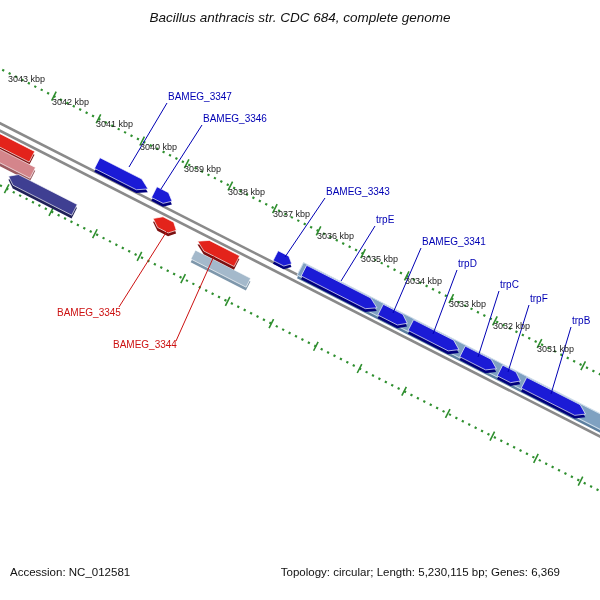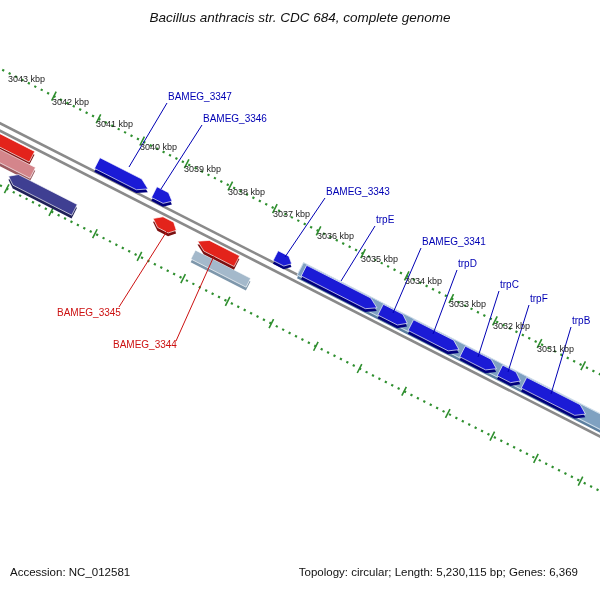--- a/index.html
+++ b/index.html
@@ -11,21 +11,21 @@
   .glabel{font-size:10px;}
   .glabel.blue{fill:#0000b4;}
   .glabel.red{fill:#cc1111;}
   .leader{fill:none;stroke-width:1;}
   .leader.blue-l{stroke:#0000b4;}
   .leader.red-l{stroke:#cc1111;}
   .ruler-line{stroke:#2f8f2f;stroke-width:2.2;stroke-dasharray:2.2 5;fill:none;}
   .ruler-tick{stroke:#2f8f2f;stroke-width:1.6;fill:none;}
   .backbone{stroke:#8a8a8a;stroke-width:2.6;fill:none;}
   .gmain{stroke:#ffffff;stroke-width:0.6;}
-  .footer{position:absolute;left:0;right:0;top:566px;display:flex;justify-content:space-between;
+  .footer{position:absolute;left:0;right:18px;top:566px;display:flex;justify-content:space-between;
           padding:0 10px 0 10px;font-size:11.5px;color:#111;}
 </style>
 </head>
 <body>
 
 <div class="stage">
 <svg width="600" height="600" viewBox="0 0 600 600">
 
   <text class="title" x="300" y="22" text-anchor="middle">Bacillus anthracis str. CDC 684, complete genome</text>
 

